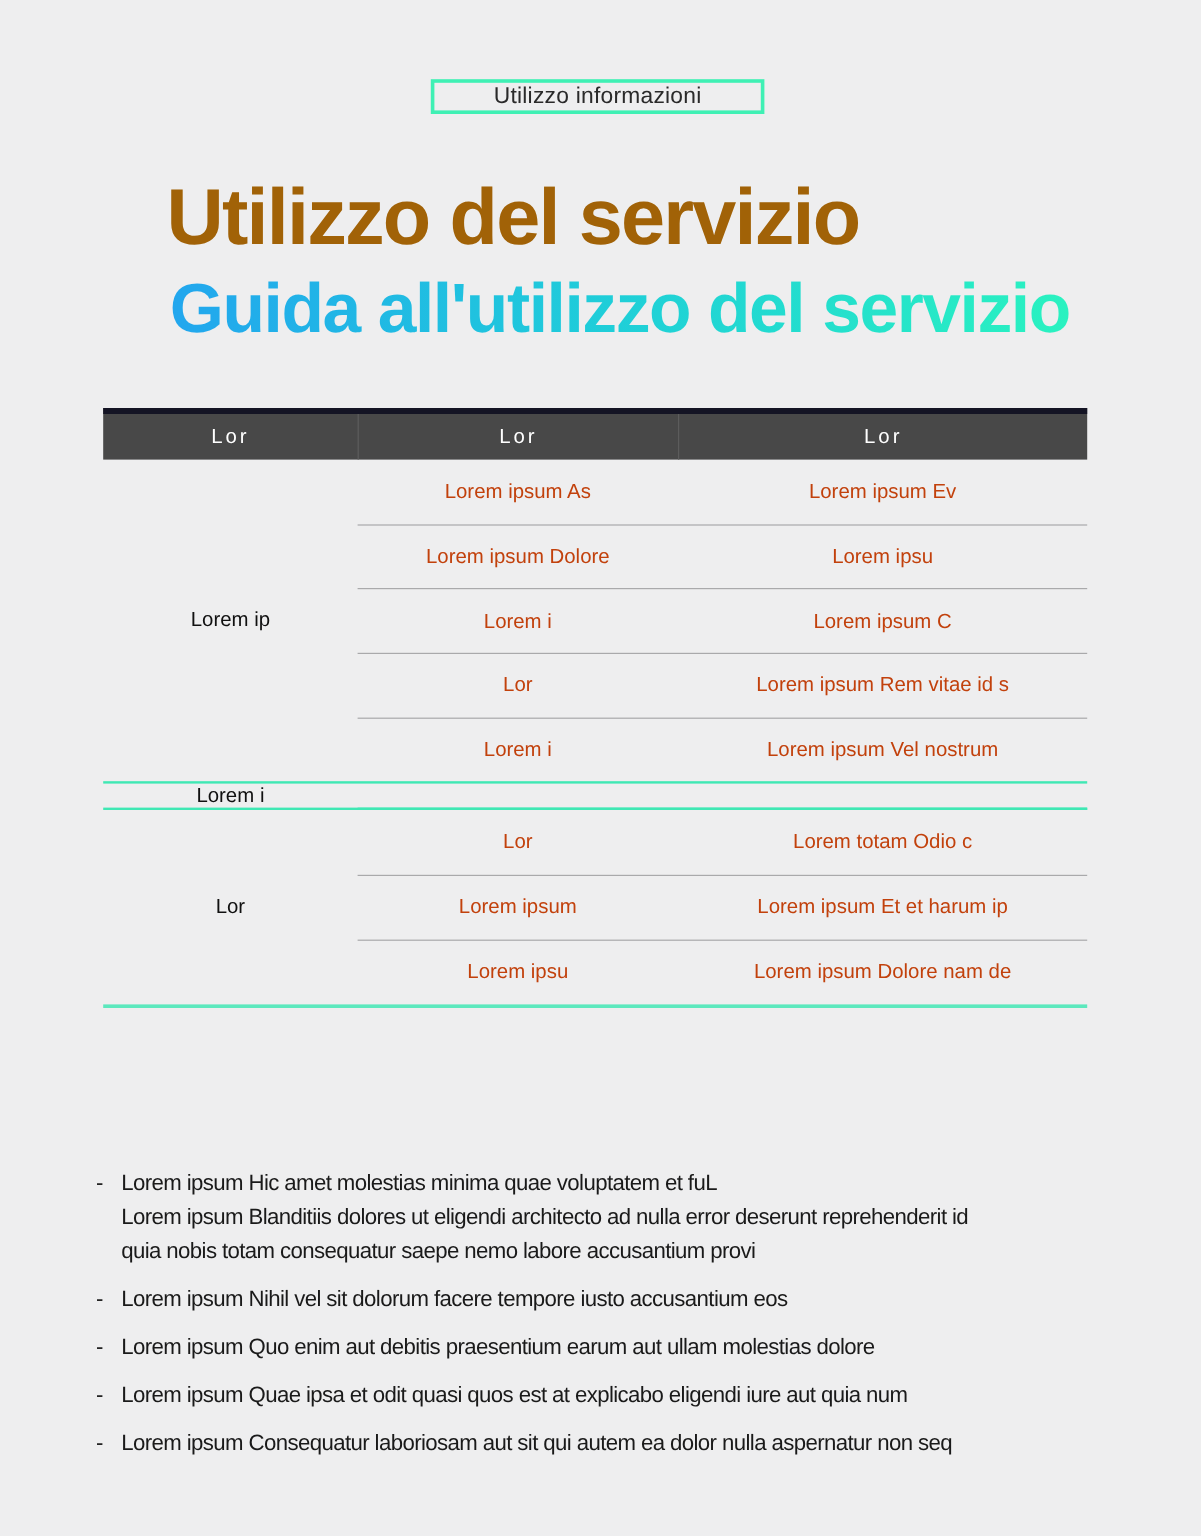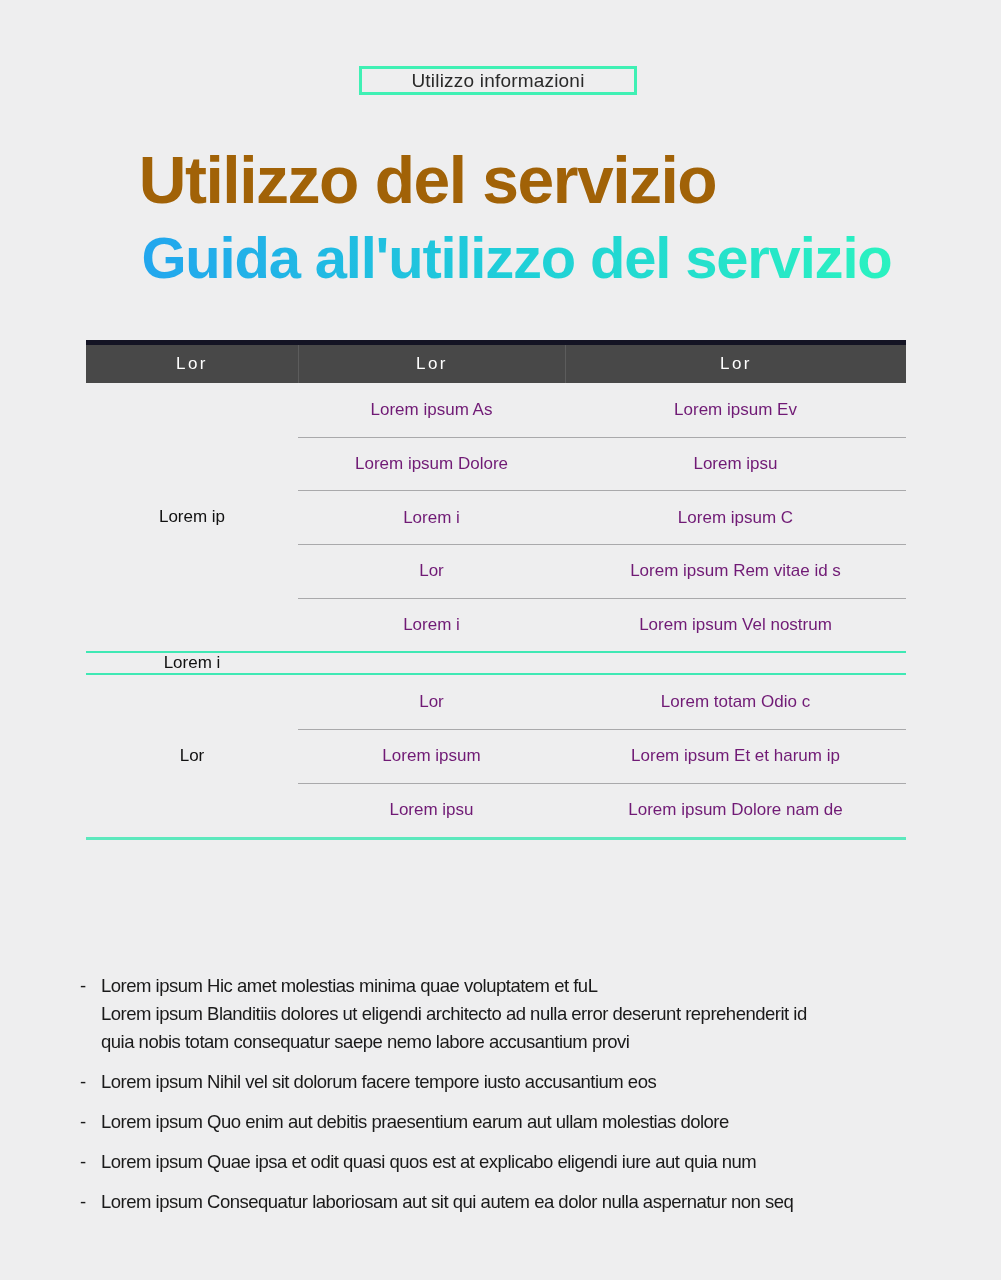--- a/index.html
+++ b/index.html
@@ -30,21 +30,21 @@
   .th + .th { border-left: 1px solid #5c5c5c; }
   .c1 { width: 212px; }
   .c2 { width: 267px; }
   .c3 { width: 341px; }
 
   .group { display: flex; position: relative; }
   .group-label { width: 212px; display: flex; align-items: center; justify-content: center; font-size: 17px; color: #111; }
   .group-rows { width: 608px; }
   .row { display: flex; height: 53.7px; align-items: center; }
   .row + .row { border-top: 1.5px solid #a9a9ab; }
-  .cell { text-align: center; font-size: 17px; color: #701a75; }
+  .cell { text-align: center; font-size: 17px; color: #c2410c; }
   .group.accent { border-top: 2px solid #3fe8b4; }
   .group.accent .group-rows { border-top: 2px solid #3fe8b4; margin-top: -2px; }
   .group.last { border-bottom: 3px solid #5ce8bd; }
 
   .notes { position: absolute; left: 80px; top: 940px; width: 800px; list-style: none; margin-top: 32px; }
   .notes li { position: relative; padding-left: 21px; font-size: 18.5px; color: #1a1a1a; line-height: 28px; letter-spacing: -0.5px; margin-bottom: 12px; }
   .notes li::before { content: "-"; position: absolute; left: 0; top: 0; }
   .notes li .line { display: block; }
 </style>
 </head>

